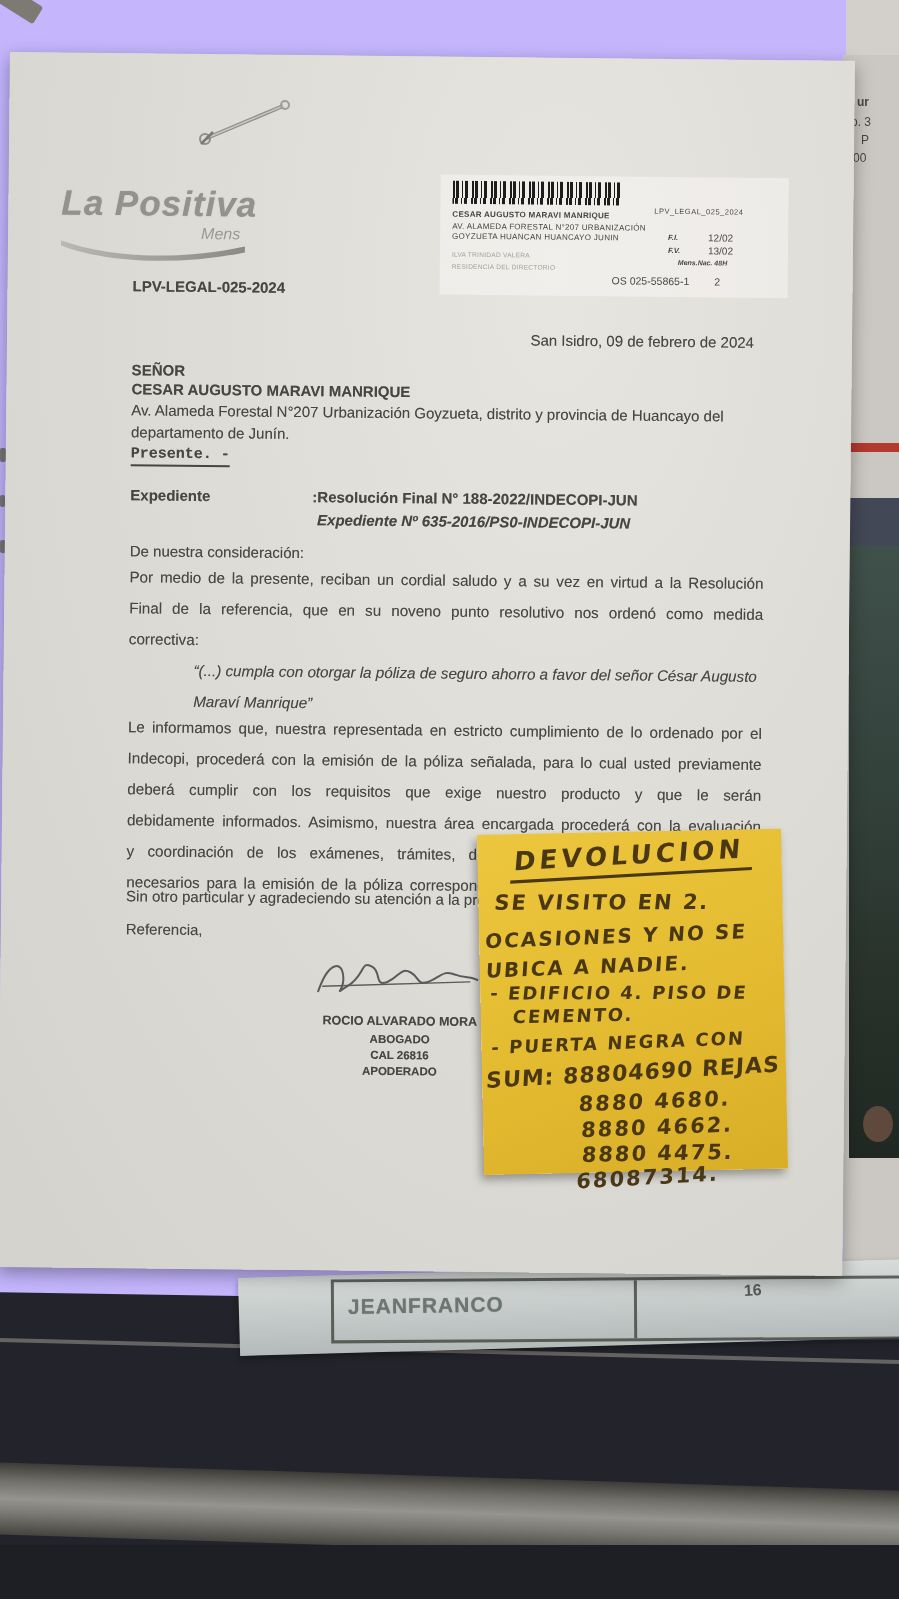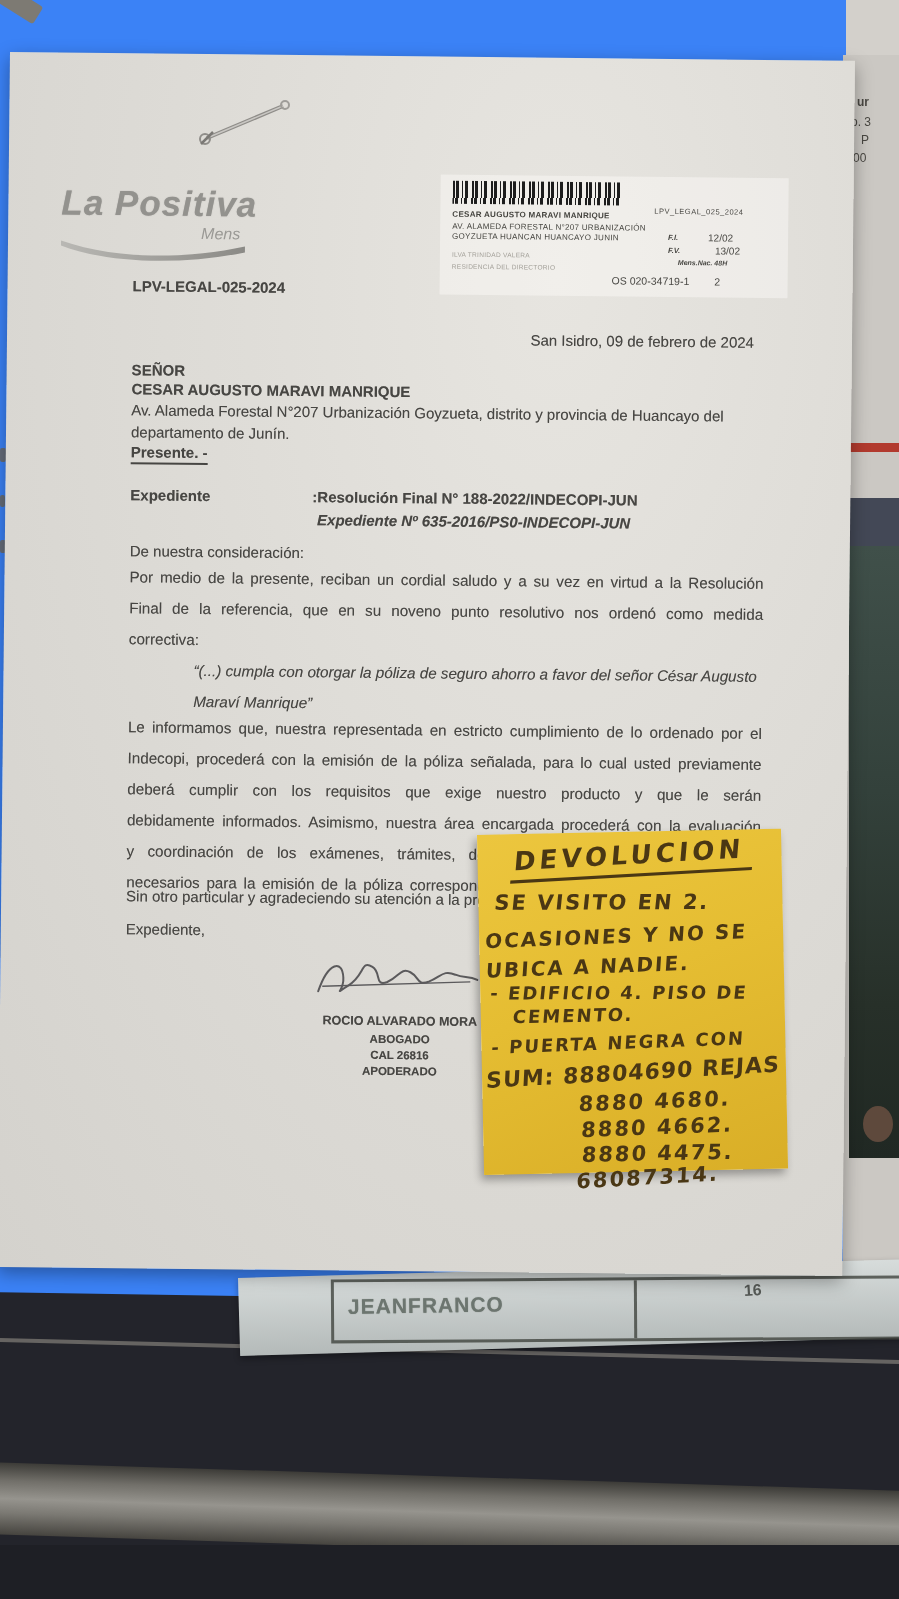--- a/index.html
+++ b/index.html
@@ -1,17 +1,17 @@
 <!DOCTYPE html>
 <html><head>
 <meta charset="utf-8">
 <style>
   html,body{margin:0;padding:0;background:#8e8c88;}
   #stage{position:relative;width:899px;height:1599px;overflow:hidden;
-         background:#3b82f6;font-family:"Liberation Sans",sans-serif;}
+         background:#c4b5fd;font-family:"Liberation Sans",sans-serif;}
   .abs{position:absolute;}
 
   
   #corner-mark{left:-10px;top:-8px;width:52px;height:20px;background:#7d7a73;
                transform:rotate(32deg);border-radius:3px;}
   #top-right-paper{left:846px;top:0;width:53px;height:70px;background:#d3d0cb;}
   #right-strip{left:843px;top:55px;width:56px;height:1235px;background:#cbc8c3;}
   .frag{position:absolute;color:#4a4843;font-size:12px;}
   #red-stripe{position:absolute;left:0;top:388px;width:56px;height:9px;background:#b23a2e;}
   #navy-block{position:absolute;left:4px;top:443px;width:52px;height:48px;background:#434856;}
@@ -64,21 +64,21 @@
   #barcode{position:absolute;left:12px;top:6px;width:168px;height:23px;
       background:
         repeating-linear-gradient(90deg,#1d1d1d 0 2px,transparent 2px 3px,#1d1d1d 3px 6px,transparent 6px 9px,
         #1d1d1d 9px 10px,transparent 10px 12px,#1d1d1d 12px 15px,transparent 15px 19px);}
   .lbl-s{position:absolute;font-size:8px;color:#45443f;letter-spacing:.3px;white-space:nowrap;}
   .lbl-f{position:absolute;font-size:6.5px;color:#a3a099;letter-spacing:.3px;white-space:nowrap;}
   .lbl-r{position:absolute;font-size:10px;color:#4a4945;white-space:nowrap;}
   #file-code{left:125px;top:224px;font-size:15px;}
   #date-line{left:125px;top:274px;width:622px;text-align:right;font-size:15px;}
   #recipient{left:125px;top:308px;width:632px;font-size:15px;line-height:22px;}
-  #presente{display:inline-block;border-bottom:2px solid #474643;padding-bottom:1px;}
+  #presente{display:inline-block;border-bottom:2px solid #474643;padding-bottom:1px;font-family:Liberation Mono, monospace;}
   #ref-row{left:125px;top:433px;width:640px;font-size:15px;}
   #ref-line1{position:absolute;left:182px;top:0;white-space:nowrap;}
   #ref-line2{position:absolute;left:187px;top:23px;white-space:nowrap;}
   #salutation{left:125px;top:489px;font-size:15px;}
   .para{left:125px;width:634px;font-size:15.2px;text-align:justify;line-height:31px !important;
         word-spacing:2.5px;}
   #para1{top:508px;}
   #quote{left:190px;top:601px;width:575px;font-size:15.2px;font-style:italic;line-height:31px !important;}
   #para2{top:658px;}
   #closing{left:125px;top:834px;font-size:15px;}
@@ -169,24 +169,24 @@
       <div id="barcode"></div>
       <div class="lbl-s b" style="left:12px;top:35px;">CESAR AUGUSTO MARAVI MANRIQUE</div>
       <div class="lbl-s" style="left:12px;top:47px;">AV. ALAMEDA FORESTAL N°207 URBANIZACIÓN</div>
       <div class="lbl-s" style="left:12px;top:57px;">GOYZUETA HUANCAN HUANCAYO JUNIN</div>
       <div class="lbl-f" style="left:12px;top:76px;">ILVA TRINIDAD VALERA</div>
       <div class="lbl-f" style="left:12px;top:88px;">RESIDENCIA DEL DIRECTORIO</div>
       <div class="lbl-r" style="left:214px;top:30px;font-size:7.5px;letter-spacing:.5px;">LPV_LEGAL_025_2024</div>
       <div class="lbl-r i b" style="left:228px;top:56px;font-size:7.5px;"><span>F.I.</span></div>
       <div class="lbl-r" style="left:268px;top:55px;">12/02</div>
       <div class="lbl-r i b" style="left:228px;top:69px;font-size:7.5px;"><span>F.V.</span></div>
-      <div class="lbl-r" style="left:275px;top:68px;">13/02</div>
+      <div class="lbl-r" style="left:268px;top:68px;">13/02</div>
       <div class="lbl-r i b" style="left:238px;top:82px;font-size:7px;">Mens.Nac. 48H</div>
       <div class="lbl-r" style="left:172px;top:98px;font-size:10.5px;">
-        <span>OS 020-34719-1</span>
+        <span>OS 025-55865-1</span>
         <span style="margin-left:22px;">2</span>
       </div>
     </div>
 
     <div class="abs ltr b" id="file-code">LPV-LEGAL-025-2024</div>
     <div class="abs ltr" id="date-line">San Isidro, 09 de febrero de 2024</div>
 
     <div class="abs ltr" id="recipient">
       <div class="b">SEÑOR</div>
       <div class="b">CESAR AUGUSTO MARAVI MANRIQUE</div>
@@ -198,21 +198,21 @@
       <span class="b">Expediente</span>
       <span class="b" id="ref-line1">:Resolución Final N° 188-2022/INDECOPI-JUN</span>
       <span class="b i" id="ref-line2">Expediente Nº 635-2016/PS0-INDECOPI-JUN</span>
     </div>
 
     <div class="abs ltr" id="salutation">De nuestra consideración:</div>
     <div class="abs ltr para" id="para1">Por medio de la presente, reciban un cordial saludo y a su vez en virtud a la Resolución Final de la referencia, que en su noveno punto resolutivo nos ordenó como medida correctiva:</div>
     <div class="abs ltr" id="quote">“(...) cumpla con otorgar la póliza de seguro ahorro a favor del señor César Augusto Maraví Manrique”</div>
     <div class="abs ltr para" id="para2">Le informamos que, nuestra representada en estricto cumplimiento de lo ordenado por el Indecopi, procederá con la emisión de la póliza señalada, para lo cual usted previamente deberá cumplir con los requisitos que exige nuestro producto y que le serán debidamente informados. Asimismo, nuestra área encargada procederá con la evaluación y coordinación de los exámenes, trámites, documentos, entre otros, que resulten necesarios para la emisión de la póliza correspondiente.</div>
     <div class="abs ltr" id="closing">Sin otro particular y agradeciendo su atención a la pre</div>
-    <div class="abs ltr" id="farewell">Expediente,</div>
+    <div class="abs ltr" id="farewell">Referencia,</div>
 
     <div class="abs" id="sig-block">
       <svg id="sig-squiggle" width="175" height="55">
         <path d="M8 38 C 18 8, 32 6, 33 24 C 34 38, 22 42, 38 32 C 55 21, 50 6, 62 13 C 71 18, 64 33, 77 28
                  C 89 23, 90 13, 100 18 C 110 23, 106 32, 119 27 C 131 22, 133 15, 145 20 C 154 24, 158 20, 167 25" stroke="#5b5a5c" stroke-width="2" fill="none" stroke-linecap="round"></path>
         <path d="M12 33 L160 27" stroke="#5b5a5c" stroke-width="1.4" fill="none"></path>
       </svg>
       <div class="ltr" id="sig-name">ROCIO ALVARADO MORA</div>
       <div class="ltr" id="sig-role1">ABOGADO</div>
       <div class="ltr" id="sig-role2">CAL 26816</div>

